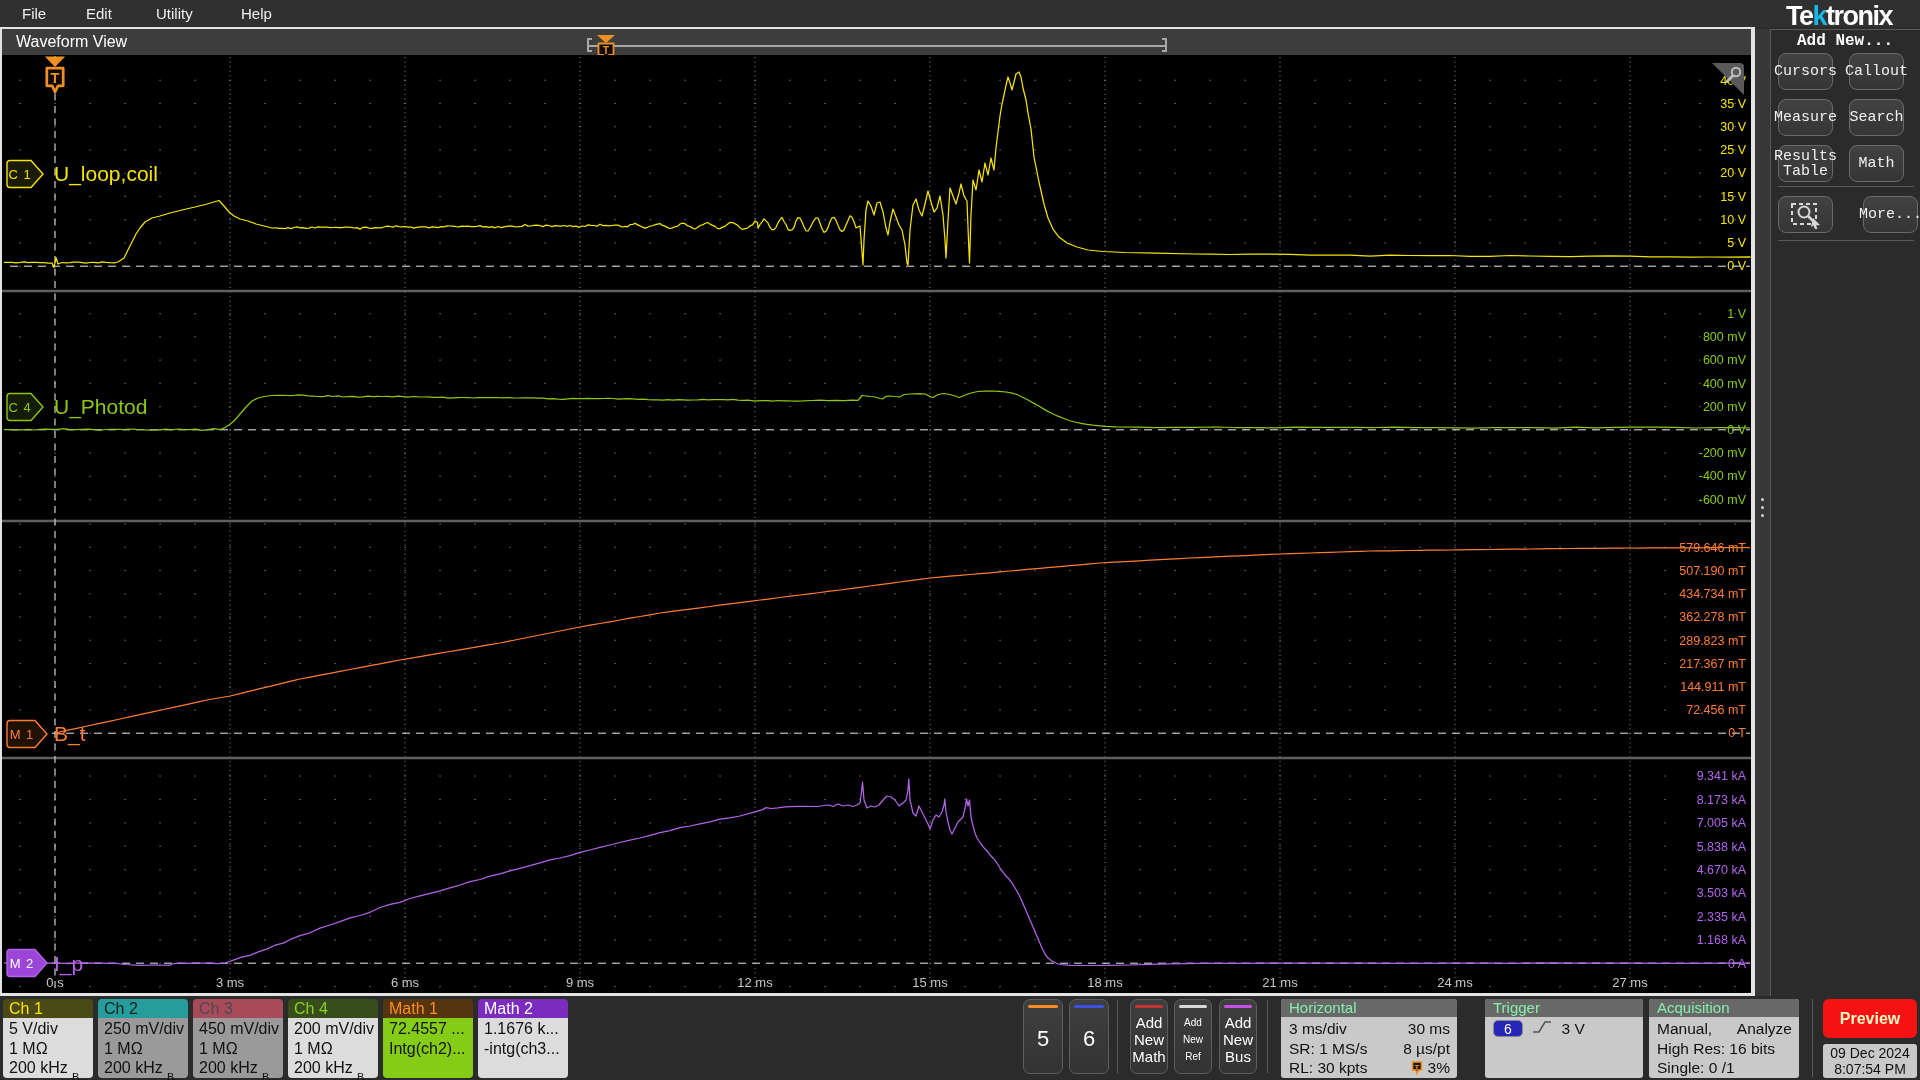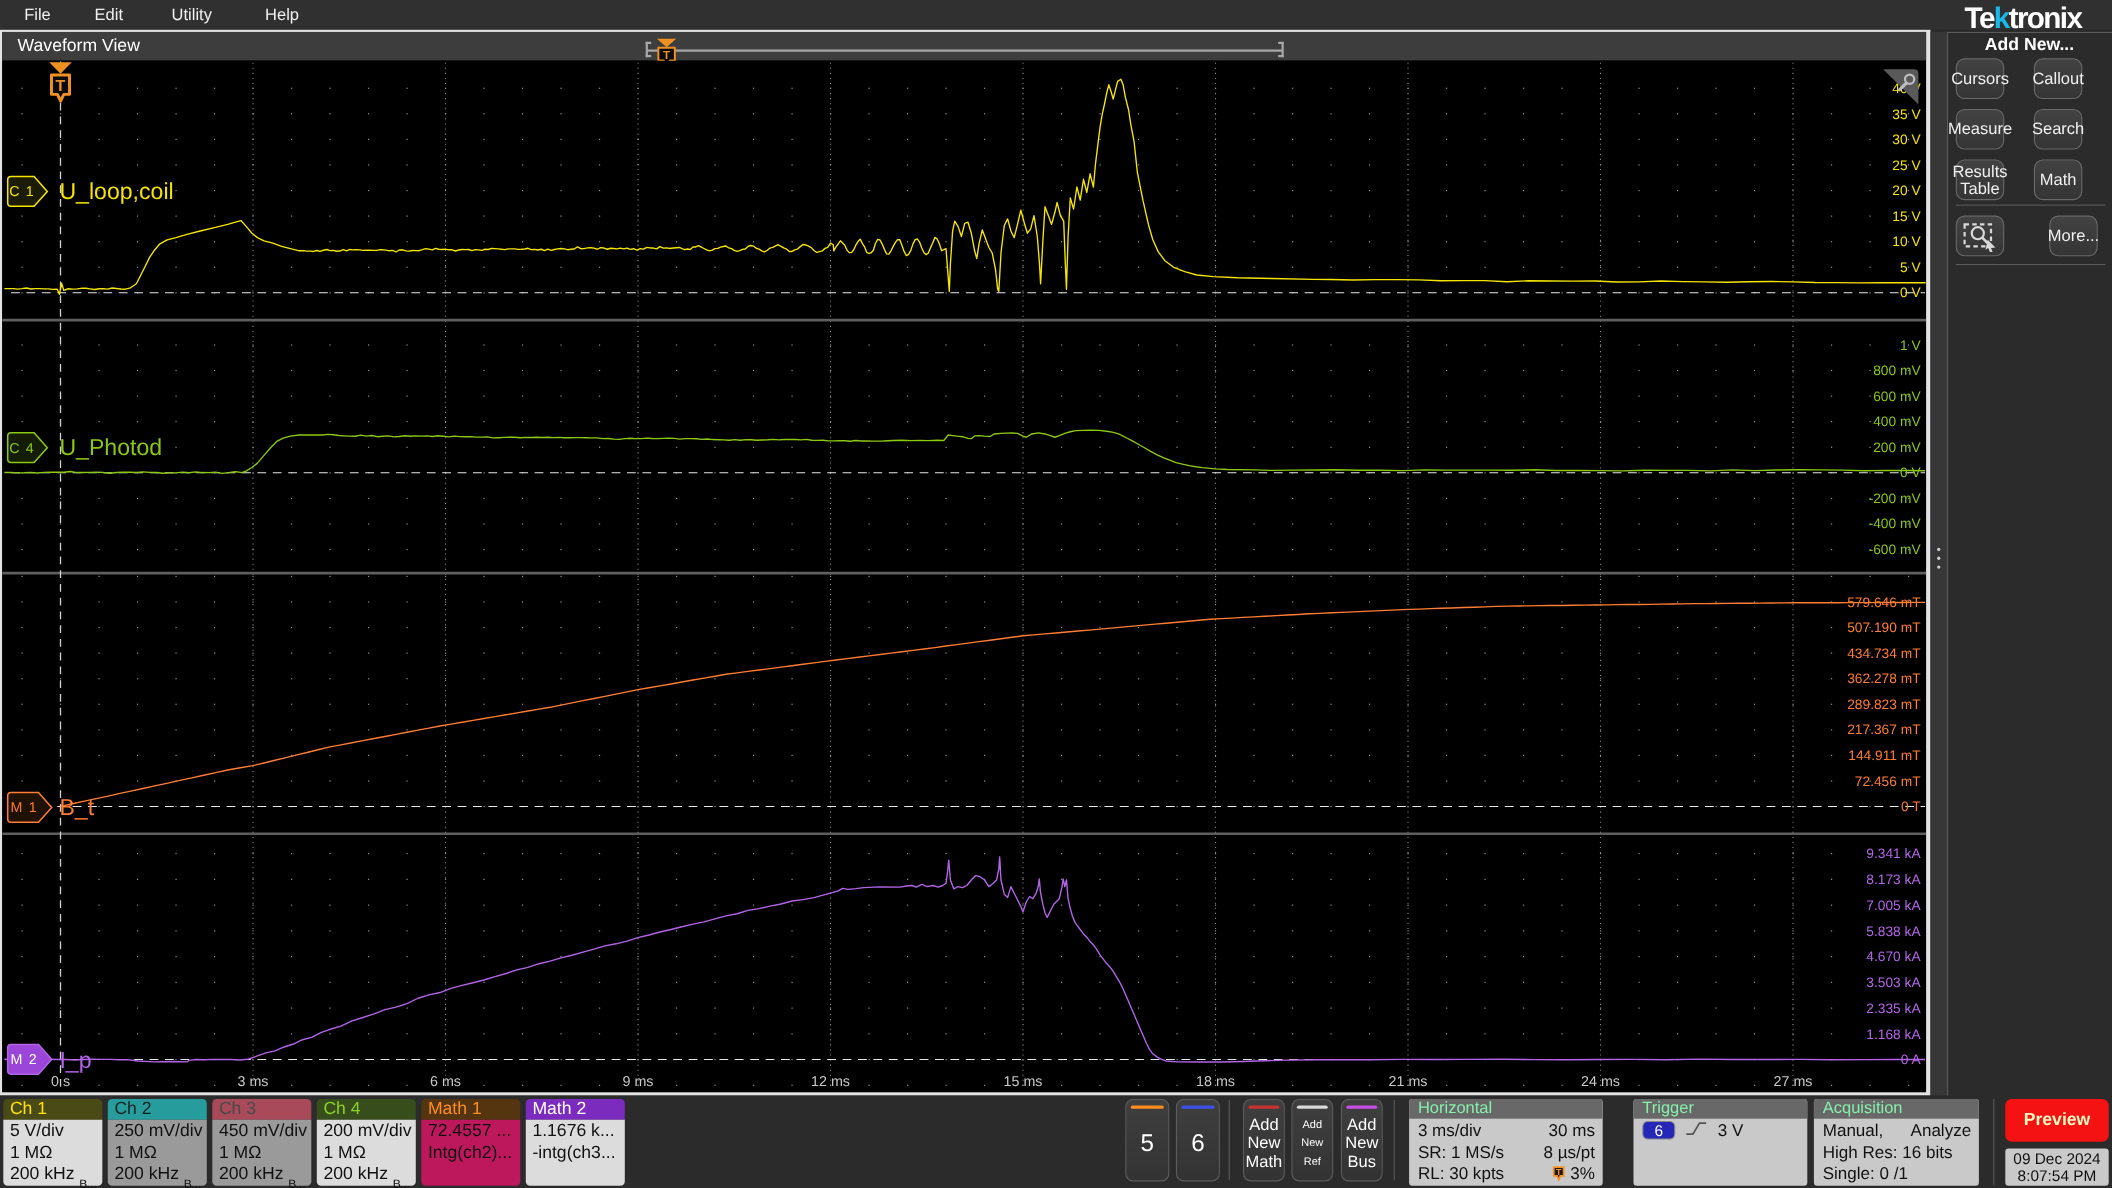--- a/index.html
+++ b/index.html
@@ -12,23 +12,23 @@
 .titlebar { position:absolute; left:0; top:0; width:100%; height:26px; background:#3d3d3d; }
 .titlebar .t { position:absolute; left:14px; top:4px; color:#fff; font-size:16px; }
 .ovline { position:absolute; left:586px; top:16px; width:578px; height:2px; background:#a8a8a8; }
 .ovb { position:absolute; top:9px; width:2px; height:14px; background:#a8a8a8; }
 .ovb:before, .ovb:after { content:""; position:absolute; width:5px; height:2px; background:#a8a8a8; left:0; }
 .ovb:after { bottom:0; }
 .ovbr:before, .ovbr:after { left:-3px; }
 .handle { position:absolute; left:1758px; top:494px; width:9px; height:30px; border-radius:4px; }
 .handle i { position:absolute; left:3px; width:3px; height:3px; border-radius:50%; background:#cfcfcf; }
 .rpanel { position:absolute; left:1770px; top:29px; width:150px; height:1051px; background:#2b2b2b;
-  border-left:1px solid #5a5a5a; border-top:1px solid #5a5a5a; }
+  border-left:1px solid #5a5a5a; border-top:1px solid #5a5a5a;font-family:Liberation Mono, monospace; }
 .addnew { position:absolute; left:0; top:2px; width:148px; text-align:center; color:#fff; font-size:16px; font-weight:bold; }
-.rbtn { position:absolute; width:44px; height:37px; background:linear-gradient(#424242,#353535);
+.rbtn { position:absolute; width:55px; height:37px; background:linear-gradient(#424242,#353535);
   border:1px solid #6a6a6a; border-radius:8px; color:#f0f0f0; font-size:15px;
   display:flex; align-items:center; justify-content:center; text-align:center; line-height:15px; }
 .rsep { position:absolute; left:7px; width:136px; height:1px; background:#5a5a5a; }
 .bottombar { position:absolute; left:0; top:996px; width:1920px; height:84px; background:#2b2b2b; }
 .badge { position:absolute; top:3px; width:90px; height:79px; border-radius:4px; }
 .badge .hd { position:absolute; left:0; top:0; width:100%; height:19px; border-radius:4px 4px 0 0;
   font-size:16px; padding-left:6px; line-height:19px; }
 .badge .bd { position:absolute; left:0; top:19px; width:100%; height:60px; border-radius:0 0 4px 4px;
   font-size:16px; color:#111; padding:1px 0 0 6px; line-height:19.5px; }
 .bw { position:absolute; right:6px; top:72px; font-size:11px; font-weight:normal; color:#111; }
@@ -2098,21 +2098,21 @@
     <div class="bd" style="background:#9a9a9a">450 mV/div<br>1 MΩ<br>200 kHz</div>
     <div class="bw">B<sub>W</sub></div>
   </div>
   <div class="badge" style="left:288px">
     <div class="hd" style="background:#374e1c;color:#8ad225">Ch 4</div>
     <div class="bd" style="background:#dcdcdc">200 mV/div<br>1 MΩ<br>200 kHz</div>
     <div class="bw">B<sub>W</sub></div>
   </div>
   <div class="badge" style="left:383px">
     <div class="hd" style="background:#54350f;color:#ff8d1f">Math 1</div>
-    <div class="bd" style="background:#be185d">72.4557 ...<br>Intg(ch2)...</div>
+    <div class="bd" style="background:#84cc16">72.4557 ...<br>Intg(ch2)...</div>
   </div>
   <div class="badge" style="left:478px">
     <div class="hd" style="background:#7b2cbf;color:#fff">Math 2</div>
     <div class="bd" style="background:#dcdcdc">1.1676 k...<br>-intg(ch3...</div>
   </div>
   <div class="nbtn" style="left:1023px;width:40px;height:75px">
     <div class="cl" style="background:#ff8c1e"></div>
     <div style="position:absolute;left:0;width:100%;top:26px;text-align:center;font-size:22px">5</div>
   </div>
   <div class="nbtn" style="left:1069px;width:40px;height:75px">

